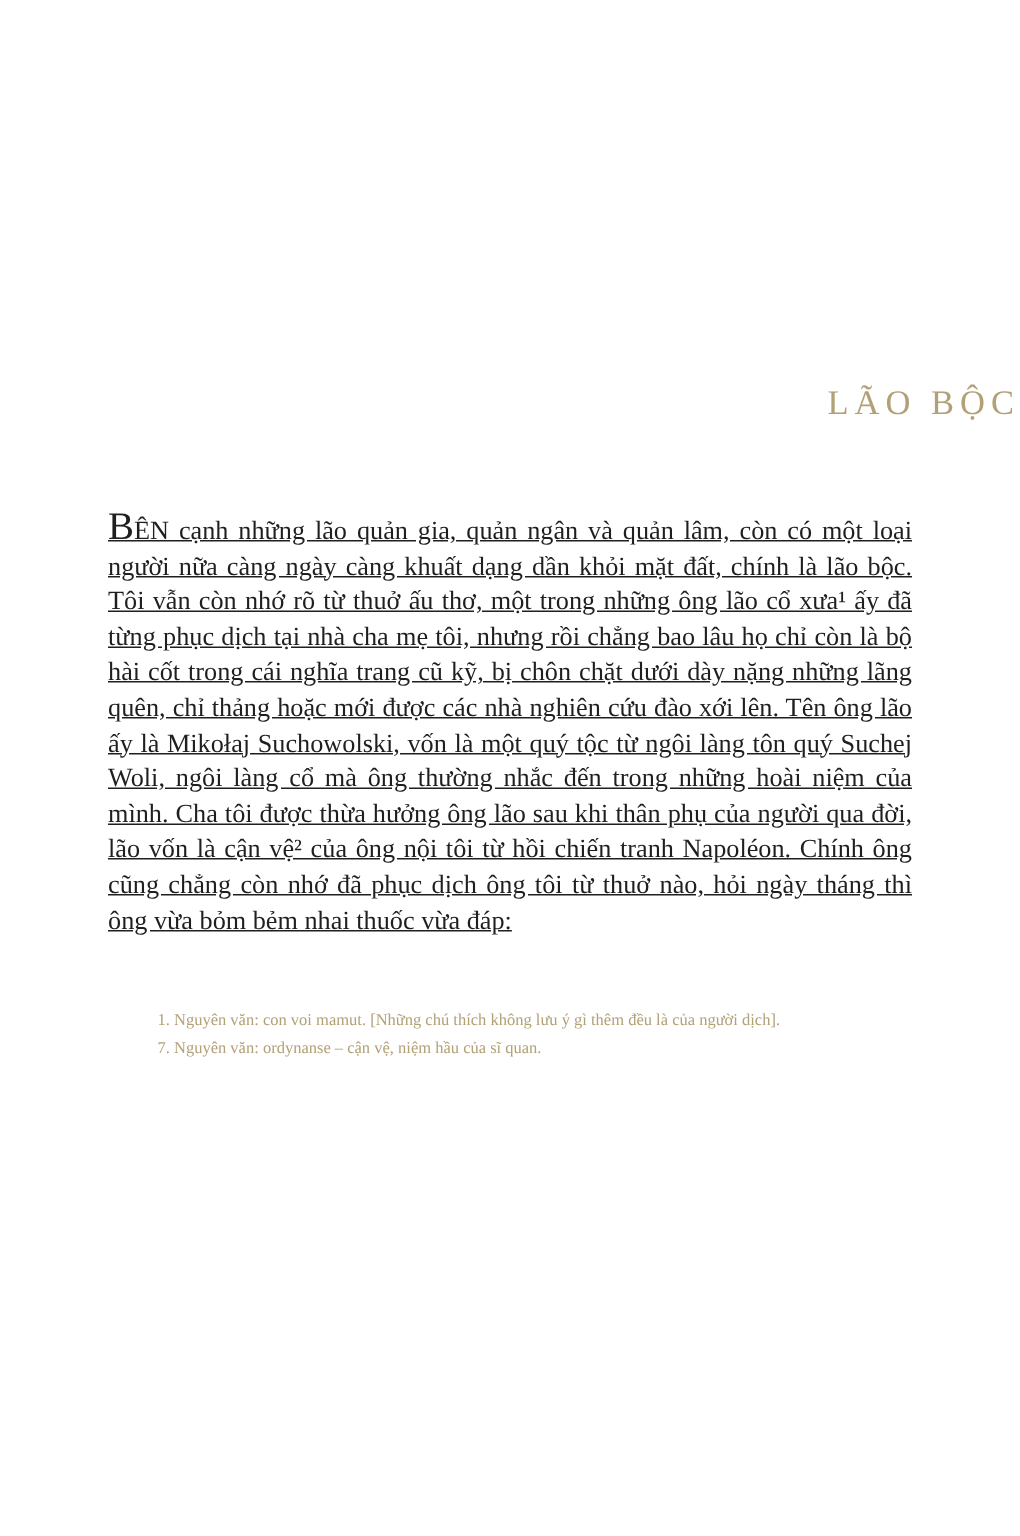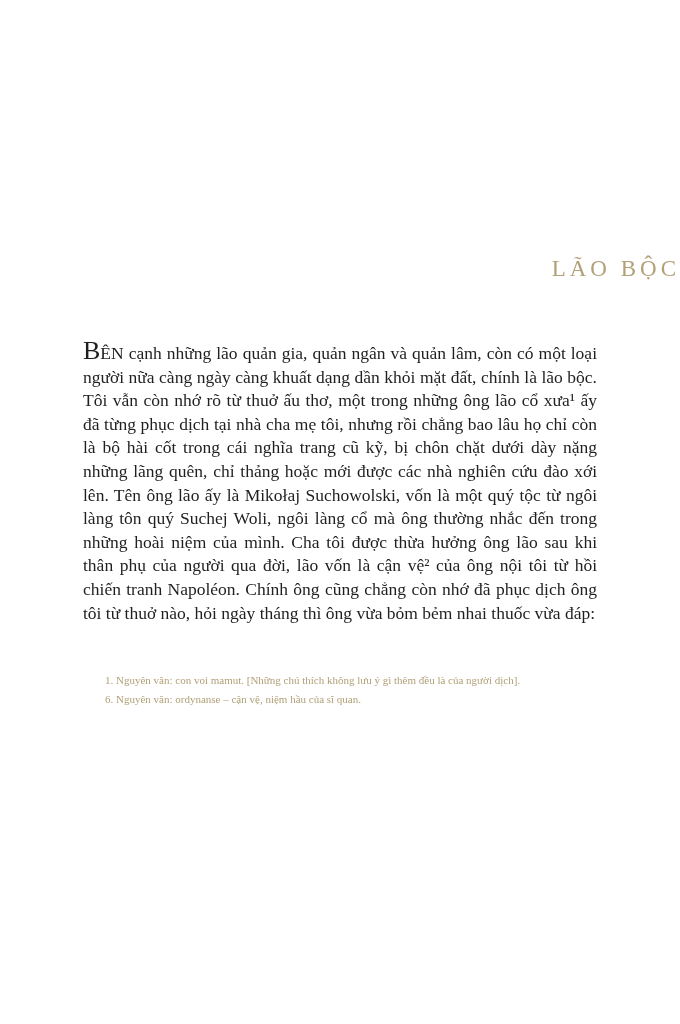--- a/index.html
+++ b/index.html
@@ -31,21 +31,22 @@
   }
   .body-text {
     width: 536px;
     margin: 60px 72px 0 72px;
     font-size: 17.5px;
     line-height: 23.6px;
     color: var(--body-text);
     text-align: justify;
   }
   .body-text p {
-    margin: 11px;
+    margin: 0;
+    text-decoration: underline;
   }
   .lead-cap {
     font-size: 26px;
     line-height: 0;
   }
   .dialogue {
     text-indent: 36px;
   }
   .footnotes {
     width: 536px;
@@ -68,16 +69,16 @@
 <div class="page">
 
   <h1 class="chapter-title">LÃO BỘC</h1>
 
   <div class="body-text">
     <p><span class="lead-cap">B</span><span>ÊN</span><span> cạnh những lão quản gia, quản ngân và quản lâm, còn có một loại người nữa càng ngày càng khuất dạng dần khỏi mặt đất, chính là lão bộc. Tôi vẫn còn nhớ rõ từ thuở ấu thơ, một trong những ông lão cổ xưa¹ ấy đã từng phục dịch tại nhà cha mẹ tôi, nhưng rồi chẳng bao lâu họ chỉ còn là bộ hài cốt trong cái nghĩa trang cũ kỹ, bị chôn chặt dưới dày nặng những lãng quên, chỉ thảng hoặc mới được các nhà nghiên cứu đào xới lên. Tên ông lão ấy là Mikołaj Suchowolski, vốn là một quý tộc từ ngôi làng tôn quý Suchej Woli, ngôi làng cổ mà ông thường nhắc đến trong những hoài niệm của mình. Cha tôi được thừa hưởng ông lão sau khi thân phụ của người qua đời, lão vốn là cận vệ² của ông nội tôi từ hồi chiến tranh Napoléon. Chính ông cũng chẳng còn nhớ đã phục dịch ông tôi từ thuở nào, hỏi ngày tháng thì ông vừa bỏm bẻm nhai thuốc vừa đáp:</span></p>
   </div>
 
   <div class="footnotes">
     <p class="footnote"><span>1. Nguyên văn: con voi mamut. [Những chú thích không lưu ý gì thêm đều là của người dịch].</span><span class="fn-italic"></span><span></span></p>
-    <p class="footnote"><span>6. Nguyên văn: </span><span class="fn-italic">ordynanse</span><span> – cận vệ, niệm hầu của sĩ quan.</span></p>
+    <p class="footnote"><span>7. Nguyên văn: </span><span class="fn-italic">ordynanse</span><span> – cận vệ, niệm hầu của sĩ quan.</span></p>
   </div>
 
 </div>
 
 </body></html>

